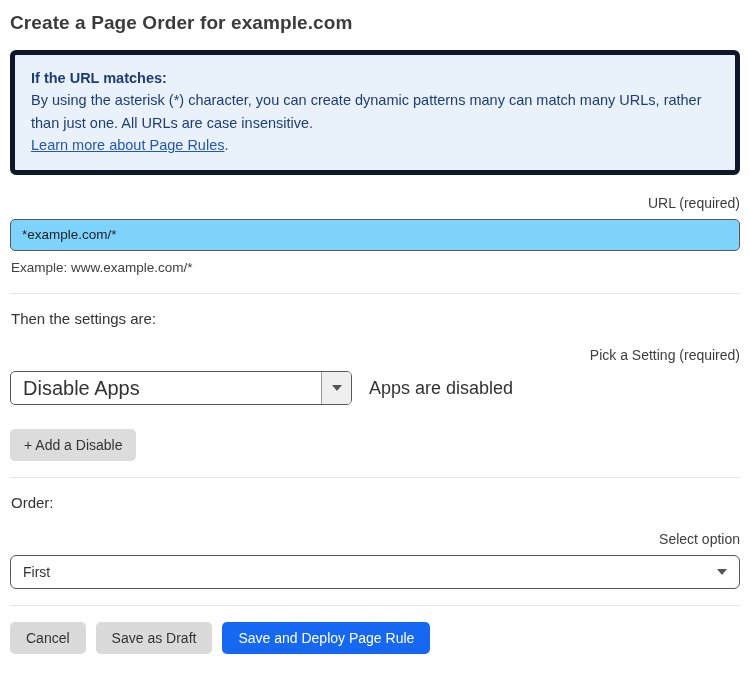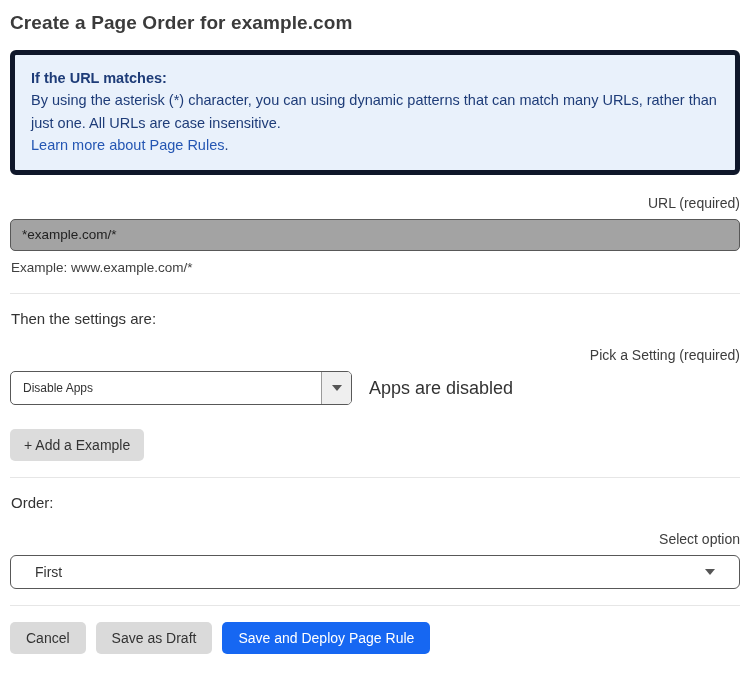--- a/index.html
+++ b/index.html
@@ -26,35 +26,36 @@
     border-radius: 6px;
     padding: 12px 16px 13px 16px;
     font-size: 14.5px;
     line-height: 1.55;
     color: #1e3c78;
     margin-bottom: 20px;
   }
   .info-box .info-heading { font-weight: bold; }
   .info-box .info-link {
     color: #2456b3;
+    text-decoration: underline;
     cursor: pointer;
   }
 
   .field-label {
     font-size: 14px;
     color: #3d3d3d;
     margin: 2px 0 8px 2px;
     text-align: right;
   }
 
   .url-input {
     display: block;
     width: 730px;
     height: 32px;
-    background: #a3a3a3;
+    background: #7dd3fc;
     border: 1px solid #585858;
     border-radius: 5px;
     padding: 0 11px;
     font-family: "Liberation Sans", sans-serif;
     font-size: 13.5px;
     color: #222222;
     outline: none;
   }
 
   .helper-text {
@@ -92,21 +93,21 @@
     background: #ffffff;
     overflow: hidden;
     cursor: pointer;
   }
   .select-box.setting-select { width: 342px; }
   .select-value {
     flex: 1;
     display: flex;
     align-items: center;
     padding-left: 12px;
-    font-size: 12px;
+    font-size: 20px;
     color: #333333;
   }
   .select-arrow-seg {
     width: 30px;
     background: #efefef;
     border-left: 1px solid #9a9a9a;
     display: flex;
     align-items: center;
     justify-content: center;
   }
@@ -139,21 +140,21 @@
 
   .order-select {
     width: 730px;
     height: 34px;
     border: 1px solid #585858;
     border-radius: 6px;
     background: #ffffff;
     display: flex;
     align-items: center;
     justify-content: space-between;
-    padding: 0 24px;
+    padding: 0 12px;
     font-size: 14px;
     color: #333333;
     margin-top: 8px;
     cursor: pointer;
   }
 
   .order-helper { max-width: 740px; }
 
   .footer-actions {
     display: flex;
@@ -163,21 +164,21 @@
 </style>
 </head>
 <body>
 
 <div class="page">
 
   <h1 class="page-title">Create a Page Order for example.com</h1>
 
   <div class="info-box">
     <div class="info-heading">If the URL matches:</div>
-    <div>By using the asterisk (*) character, you can using dynamic patterns that can match many URLs, rather than just one. All URLs are case insensitive.</div>
+    <div>By using the asterisk (*) character, you can create dynamic patterns many can match many URLs, rather than just one. All URLs are case insensitive.</div>
     <div><span class="info-link">Learn more about Page Rules</span><span>.</span></div>
   </div>
 
   <div class="field-label">URL (required)</div>
   <input class="url-input" type="text" value="*example.com/*" style="">
   <div class="helper-text">Example: www.example.com/*</div>
 
   <hr class="divider">
 
   <div class="section-heading">Then the settings are:</div>
@@ -186,21 +187,21 @@
   <div class="setting-row">
     <div class="select-box setting-select">
       <div class="select-value">Disable Apps</div>
       <div class="select-arrow-seg">
         <span class="caret"></span>
       </div>
     </div>
     <div class="setting-status">Apps are disabled</div>
   </div>
 
-  <button class="btn btn-add">+ Add a Example</button>
+  <button class="btn btn-add">+ Add a Disable</button>
 
   <hr class="divider">
 
   <div class="section-heading">Order:</div>
 
   <div class="field-label" style="margin-top:20px;">Select option</div>
   <div class="order-select">
     <span>First</span>
     <span class="caret"></span>
   </div>

